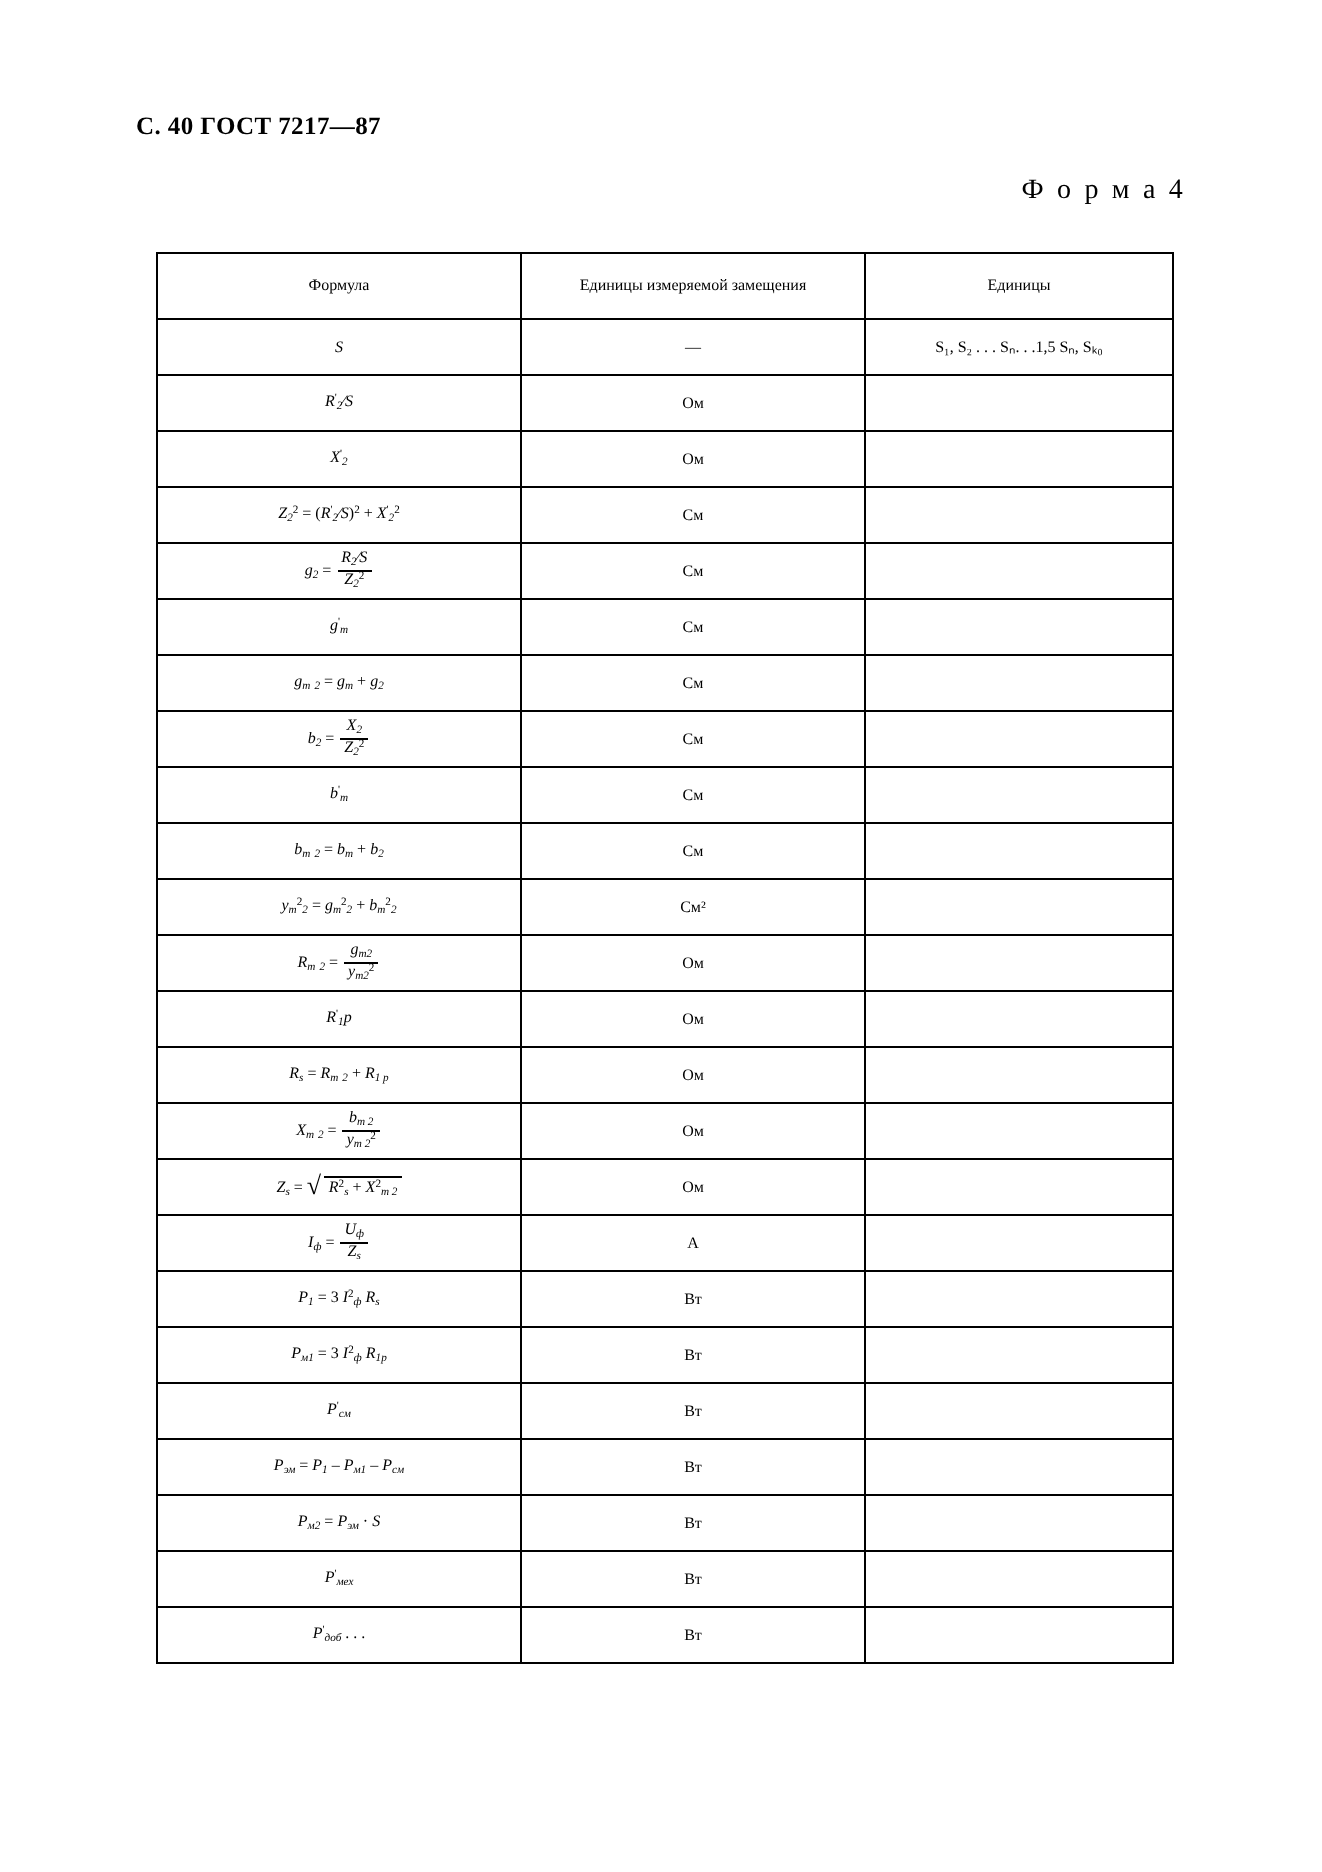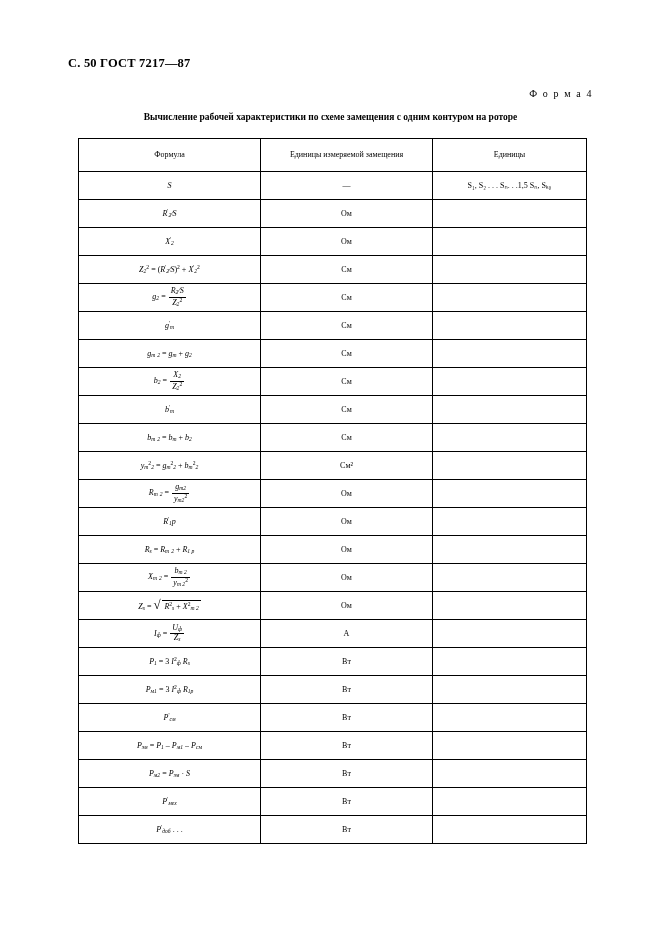--- a/index.html
+++ b/index.html
@@ -28,35 +28,35 @@
     left: 68px;
     font-family: "Liberation Serif", serif;
     font-size: 12.5px;
     font-weight: bold;
     letter-spacing: 0.2px;
   }
   .form-label {
     position: absolute;
     top: 88px;
     right: 68px;
-    font-size: 10px;
+    font-size: 14px;
     letter-spacing: 1.6px;
   }
   .table-title {
     position: absolute;
     top: 112px;
     left: 0;
     width: 661px;
     text-align: center;
     font-size: 9.5px;
     font-weight: bold;
   }
   table.main {
     position: absolute;
-    top: 138px;
+    top: 126px;
     left: 78px;
     width: 508px;
     border-collapse: collapse;
     table-layout: fixed;
     border-radius: 30px;
   }
   table.main td, table.main th {
     border: 1px solid #000000;
     font-size: 8px;
     font-weight: normal;
@@ -118,23 +118,22 @@
   .cell-inner {
     display: block;
     padding: 2px 4px;
   }
 </style>
 </head>
 <body>
 
 <div class="page">
 
-  <div class="page-header">С. 50 ГОСТ 7217—87</div>
+  <div class="page-header">С. 40 ГОСТ 7217—87</div>
   <div class="form-label">Ф о р м а  4</div>
-  <div class="table-title">Вычисление рабочей характеристики по схеме замещения с одним контуром на роторе</div>
 
   <table class="main">
     <colgroup>
         <col class="c1">
         <col class="c2">
         <col class="c3">
       </colgroup>
     <thead>
       <tr>
         <th>Формула</th>

